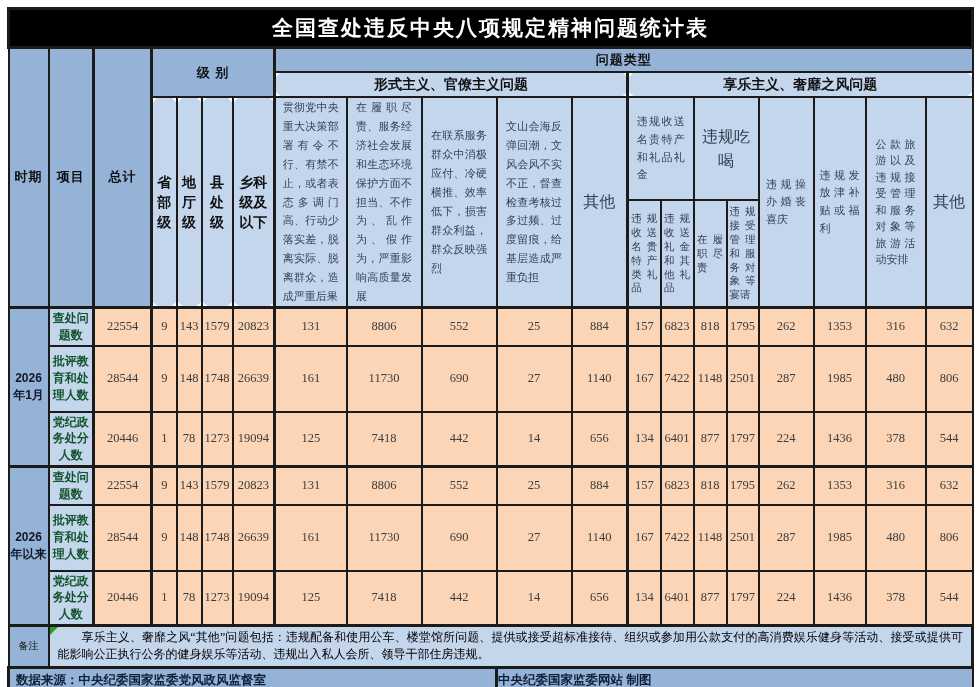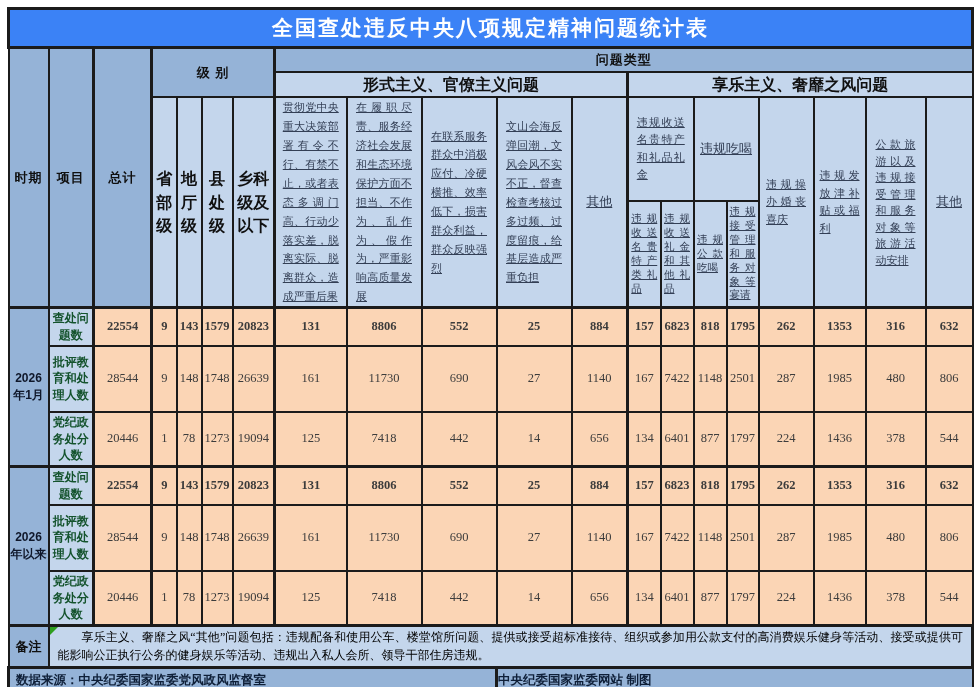--- a/index.html
+++ b/index.html
@@ -1,37 +1,37 @@
 <!DOCTYPE html>
 <html><head>
 <meta charset="utf-8">
 <style>
   html,body{margin:0;padding:0;width:980px;height:687px;background:#ffffff;overflow:hidden;}
   body{font-family:"Liberation Sans",sans-serif;}
   .page{position:absolute;left:7px;top:7px;}
   table.stat{border-collapse:collapse;table-layout:fixed;width:965px;}
   td{border:2px solid #1b1b1b;vertical-align:middle;text-align:center;overflow:hidden;padding:0;}
   .b3l{border-left-width:3px;}
-  .b3t{border-top-width:3px;font-weight:bold;}
-  tr.r-title td{background:#3b82f6;color:#ffffff;font-size:21px;font-weight:bold;letter-spacing:2px;border-width:3px;}
+  .b3t{border-top-width:3px;}
+  tr.r-title td{background:#000000;color:#ffffff;font-size:21px;font-weight:bold;letter-spacing:2px;border-width:3px;}
   .hdr{background:#95B3D7;color:#101010;font-weight:bold;font-size:13px;letter-spacing:1px;}
-  .hdr-sub{background:#C4D6EC;color:#101010;font-weight:bold;font-size:16px;line-height:1.45;}
+  .hdr-sub{background:#C4D6EC;color:#101010;font-weight:bold;font-size:14px;line-height:1.45;border-radius:10px;}
   .vcell{background:#C4D6EC;color:#333f55;}
-  .vcell div{font-family:"Liberation Serif",serif;text-decoration:underline;}
+  .vcell div{font-family:"Liberation Serif",serif;}
   .jt{font-size:11px;line-height:1.72;text-align:justify;text-justify:inter-character;}
   .jt2{font-size:10.5px;line-height:1.32;text-align:justify;text-justify:inter-character;}
-  .ctr{font-size:13px;line-height:1.5;text-align:center;}
+  .ctr{font-size:16px;line-height:1.5;text-align:center;}
   .w56{max-width:56px;margin:0 auto;}
   .w48{max-width:48px;margin:0 auto;}
   .w40{max-width:40px;margin:0 auto;}
   .w26{max-width:26px;margin:0 auto;}
   .period{background:#95B3D7;color:#0f172a;font-weight:bold;font-size:12px;line-height:1.45;}
   .rowlabel{background:#C4D6EC;color:#14532d;font-weight:bold;font-size:12px;line-height:1.4;padding:1px 3px;}
   .num{background:#FBD5B5;color:#3c3c3c;font-family:"Liberation Serif",serif;font-size:12.5px;}
-  .note-label{background:#95B3D7;color:#101010;font-weight:bold;font-size:13px;}
+  .note-label{background:#95B3D7;color:#101010;font-weight:normal;font-size:10px;}
   .note-body{background:#C4D6EC;position:relative;border-width:3px 3px 2px 2px;}
   .note-text{font-family:"Liberation Serif",serif;font-size:12px;line-height:1.45;color:#000000;text-align:justify;text-indent:2em;padding:2px 8px;}
   .flag{position:absolute;left:0;top:0;width:0;height:0;border-left:8px solid #2e9e1e;border-bottom:8px solid transparent;}
   .foot{background:#95B3D7;color:#0e1f38;font-weight:bold;font-size:12.5px;border-width:3px 2px 3px 3px;}
   .foot-l{text-align:left;padding-left:6px;border-right-width:2px;}
   .foot-r{text-align:left;padding-right:2px;}
   tr.r-title td{height:36px;} tr.r-h1 td{height:22px;} tr.r-h2 td{height:23px;}
   tr.r-h3{height:96px;} tr.r-h4{height:98px;}
   tr.r-d1{height:34px;} tr.r-d2{height:66px;} tr.r-d3{height:54px;}
   tr.r-note{height:32px;} tr.r-foot{height:27px;}
@@ -131,21 +131,21 @@
 </tr>
 
 <tr class="r-h4">
   <td class="vcell b3l">
             <div class="jt2 w26">违规收送名贵特产类礼品</div>
           </td>
   <td class="vcell">
             <div class="jt2 w26">违规收送礼金和其他礼品</div>
           </td>
   <td class="vcell">
-            <div class="jt2 w26">违规公款吃喝</div>
+            <div class="jt2 w26">在履职尽责</div>
           </td>
   <td class="vcell">
             <div class="jt2 w26">违规接受管理和服务对象等宴请</div>
           </td>
 </tr>
 
 <tr class="r-d1">
   <td rowspan="3" class="period b3t">2026年1月</td>
   <td class="rowlabel b3t">查处问题数</td>
   <td class="num b3t b3l">22554</td>

